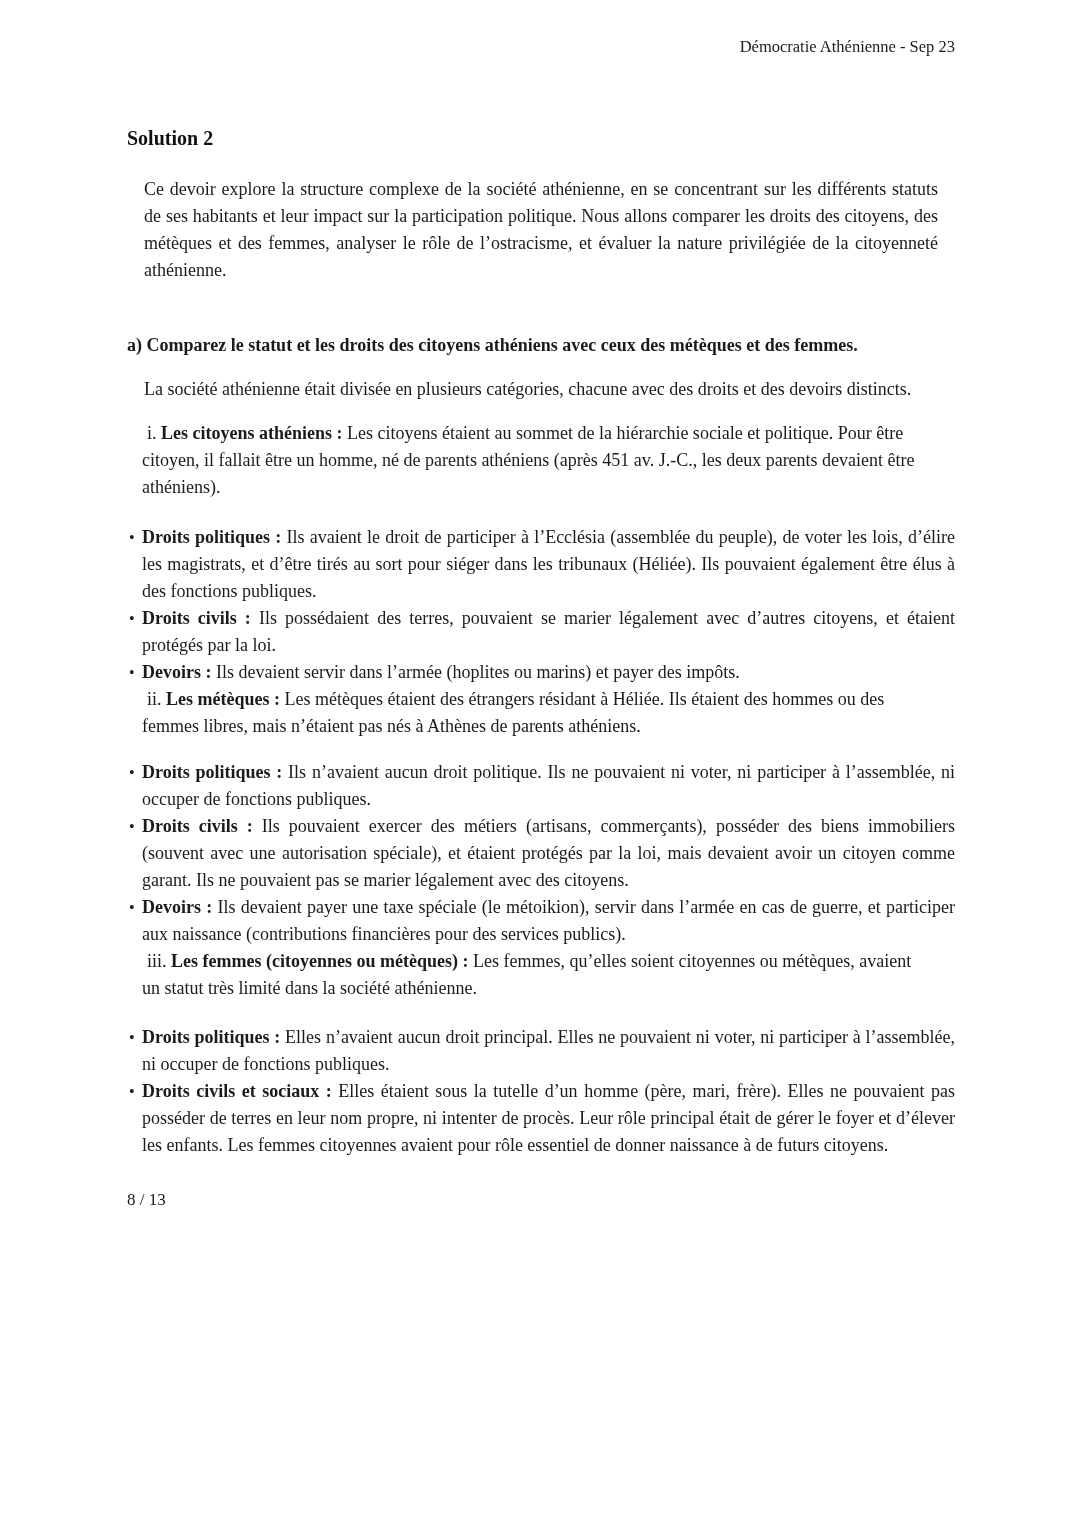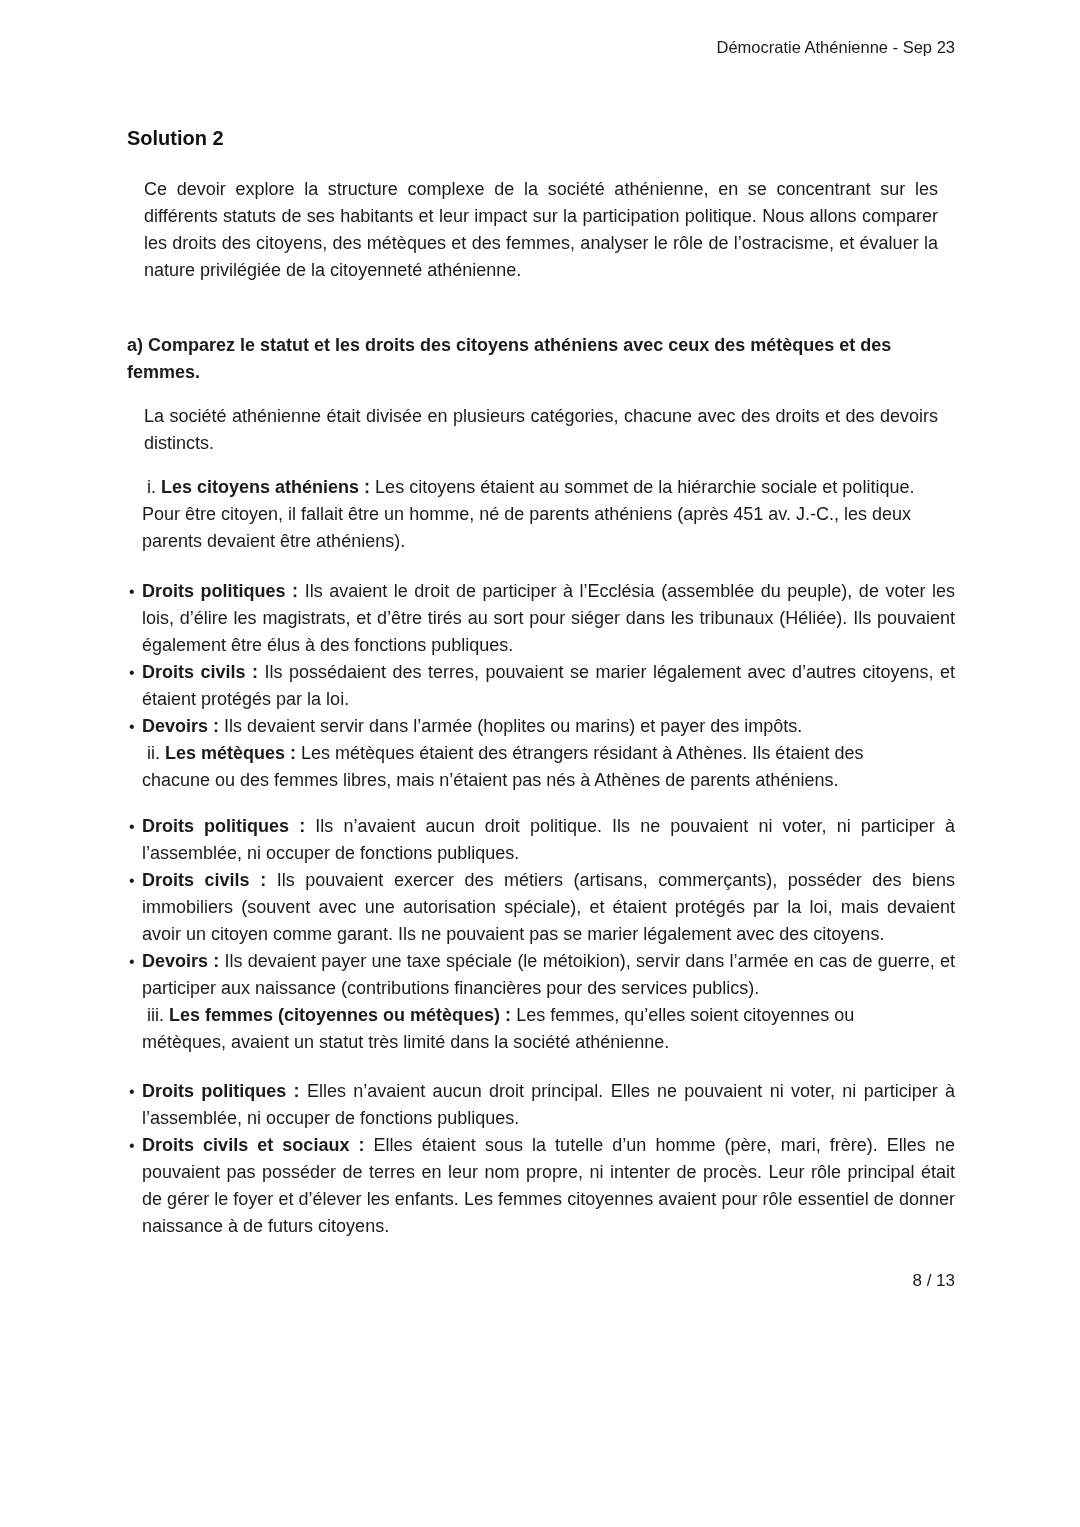--- a/index.html
+++ b/index.html
@@ -9,21 +9,21 @@
     width: 1080px;
     height: 1527px;
     overflow: hidden;
   }
   .page {
     position: relative;
     box-sizing: border-box;
     width: 1080px;
     height: 1527px;
     padding: 36px 125px 0 127px;
-    font-family: Liberation Sans, sans-serif;
+    font-family: Liberation Serif, serif;
     font-size: 18px;
     line-height: 27px;
     color: #1b1b1b;
     background: #ffffff;
   }
   .header {
     text-align: right;
     font-size: 16.5px;
     line-height: 22px;
     color: #1b1b1b;
@@ -65,21 +65,21 @@
     text-align: justify;
   }
   .bullet .marker {
     position: absolute;
     left: -13px;
     top: 0;
     font-size: 16px;
   }
   .footer {
     margin-top: 27px;
-    text-align: right;
+    text-align: left;
     font-size: 17px;
   }
   b { font-weight: bold; }
 </style>
 </head>
 <body>
 
 <div class="page">
 
   <div class="header">
@@ -95,21 +95,21 @@
   <p class="para lead">La société athénienne était divisée en plusieurs catégories, chacune avec des droits et des devoirs distincts.</p>
 
   <p class="item item-i"><span>i.</span> <b>Les citoyens athéniens :</b> <span>Les citoyens étaient au sommet de la hiérarchie sociale et politique. Pour être citoyen, il fallait être un homme, né de parents athéniens (après 451 av. J.-C., les deux parents devaient être athéniens).</span></p>
 
   <div class="bullets bullets-i">
     <div class="bullet"><span class="marker">•</span><b>Droits politiques :</b> <span>Ils avaient le droit de participer à l’Ecclésia (assemblée du peuple), de voter les lois, d’élire les magistrats, et d’être tirés au sort pour siéger dans les tribunaux (Héliée). Ils pouvaient également être élus à des fonctions publiques.</span></div>
     <div class="bullet"><span class="marker">•</span><b>Droits civils :</b> <span>Ils possédaient des terres, pouvaient se marier légalement avec d’autres citoyens, et étaient protégés par la loi.</span></div>
     <div class="bullet"><span class="marker">•</span><b>Devoirs :</b> <span>Ils devaient servir dans l’armée (hoplites ou marins) et payer des impôts.</span></div>
   </div>
 
-  <p class="item item-ii"><span>ii.</span> <b>Les métèques :</b> <span>Les métèques étaient des étrangers résidant à Athènes. Ils étaient des chacune ou des femmes libres, mais n’étaient pas nés à Athènes de parents athéniens.</span></p>
+  <p class="item item-ii"><span>ii.</span> <b>Les métèques :</b> <span>Les métèques étaient des étrangers résidant à Héliée. Ils étaient des hommes ou des femmes libres, mais n’étaient pas nés à Athènes de parents athéniens.</span></p>
 
   <div class="bullets bullets-ii">
     <div class="bullet"><span class="marker">•</span><b>Droits politiques :</b> <span>Ils n’avaient aucun droit politique. Ils ne pouvaient ni voter, ni participer à l’assemblée, ni occuper de fonctions publiques.</span></div>
     <div class="bullet"><span class="marker">•</span><b>Droits civils :</b> <span>Ils pouvaient exercer des métiers (artisans, commerçants), posséder des biens immobiliers (souvent avec une autorisation spéciale), et étaient protégés par la loi, mais devaient avoir un citoyen comme garant. Ils ne pouvaient pas se marier légalement avec des citoyens.</span></div>
     <div class="bullet"><span class="marker">•</span><b>Devoirs :</b> <span>Ils devaient payer une taxe spéciale (le métoikion), servir dans l’armée en cas de guerre, et participer aux naissance (contributions financières pour des services publics).</span></div>
   </div>
 
   <p class="item item-iii"><span>iii.</span> <b>Les femmes (citoyennes ou métèques) :</b> <span>Les femmes, qu’elles soient citoyennes ou métèques, avaient un statut très limité dans la société athénienne.</span></p>
 
   <div class="bullets bullets-iii">

